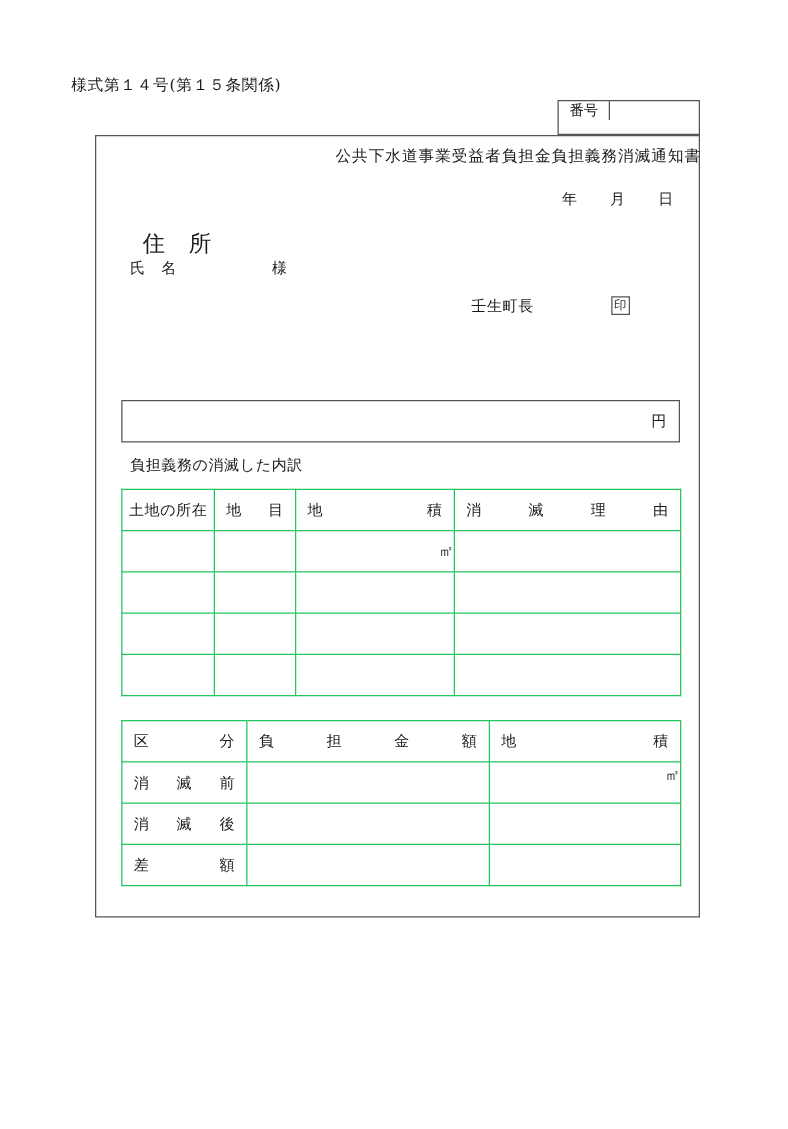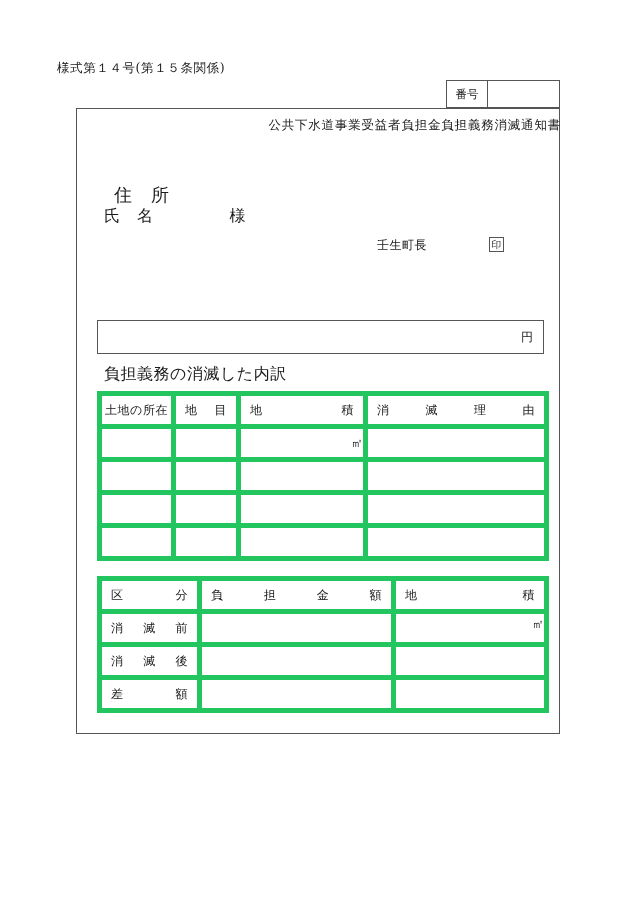--- a/index.html
+++ b/index.html
@@ -36,20 +36,21 @@
   
   #number-box {
     position: absolute;
     left: 446px;
     top: 80px;
     width: 114px;
     height: 28px;
     border: 1px solid #555;
     box-sizing: border-box;
     display: flex;
+    flex-direction: column;
   }
   #number-box .label-cell {
     width: 41px;
     border-right: 1px solid #555;
     box-sizing: border-box;
     display: flex;
     align-items: center;
     justify-content: center;
     font-size: 11.5px;
   }
@@ -97,21 +98,21 @@
     left: 27px;
     top: 74px;
     font-size: 18px;
     letter-spacing: 0.5px;
     margin-left: 10px;
   }
   #name-row {
     position: absolute;
     left: 27px;
     top: 97px;
-    font-size: 16px;
+    font-size: 12px;
     letter-spacing: 0.5px;
   }
   #name-row .sama {
     display: inline-block;
     margin-left: 76px;
   }
 
   #issuer-row {
     position: absolute;
     left: 300px;
@@ -172,32 +173,32 @@
     justify-content: flex-end;
     padding-right: 10px;
     box-sizing: border-box;
     font-size: 12px;
   }
 
   #breakdown-caption {
     position: absolute;
     left: 27px;
     top: 255px;
-    font-size: 16px;
+    font-size: 12px;
     letter-spacing: 0.5px;
   }
 
   
   table.grid {
     position: absolute;
     border-collapse: collapse;
     table-layout: fixed;
   }
   table.grid td, table.grid th {
-    border: 5px solid #22c55e;
+    border: 1px solid #22c55e;
     box-sizing: border-box;
     font-weight: normal;
     font-size: 12px;
     padding: 0;
     vertical-align: middle;
   }
 
   #land-table {
     left: 20px;
     top: 282px;
@@ -239,20 +240,23 @@
 
   <div id="number-box">
     <div class="label-cell">番号</div>
     <div class="value-cell"></div>
   </div>
 
   <div id="outer-frame">
 
     <div id="doc-title">公共下水道事業受益者負担金負担義務消滅通知書</div>
 
+    <div id="date-line">
+      <span>年</span><span class="gap"></span><span>月</span><span class="gap"></span><span>日</span>
+    </div>
 
     <div id="addr-row">
       <span>住　所</span>
     </div>
 
     <div id="name-row">
       <span>氏　名</span><span class="sama">様</span>
     </div>
 
     <div id="issuer-row">

